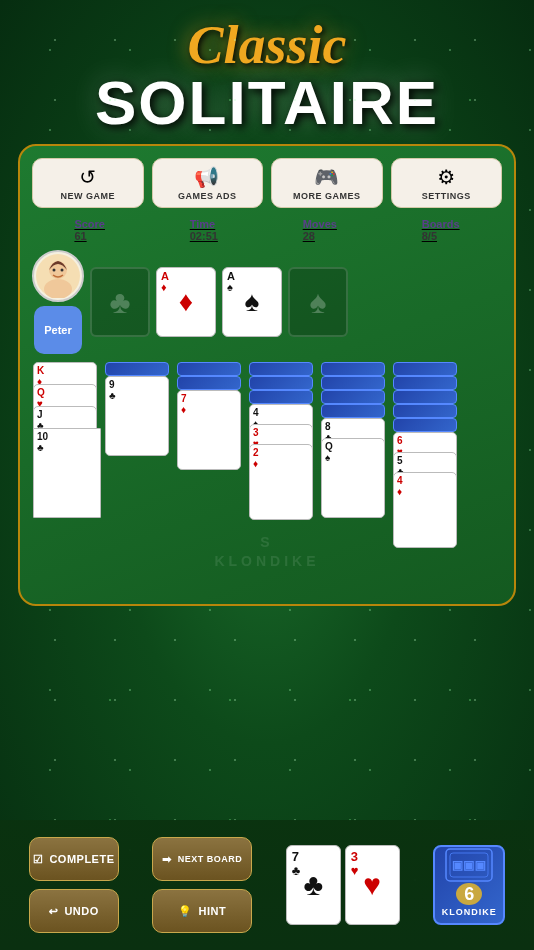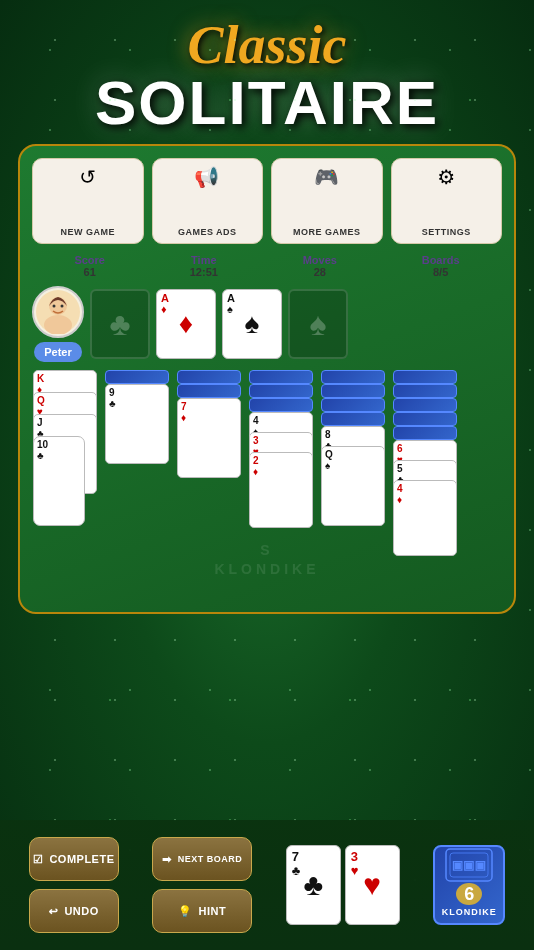--- a/index.html
+++ b/index.html
@@ -80,31 +80,30 @@
     .toolbar-btn .btn-icon {
       font-size: 20px;
       line-height: 1;
     }
     .toolbar-btn .btn-label {
       font-size: 9px;
       font-weight: bold;
       color: #333;
       letter-spacing: 0.5px;
       text-align: center;
-      margin-top: 36px;
     }
 
     
     .stats-row {
       display: flex;
       justify-content: space-around;
       margin-bottom: 8px;
     }
     .stat-item {
-      text-align: center;
+      text-decoration: underline;
     }
     .stat-label {
       font-size: 11px;
       font-weight: bold;
       color: #5a3e8a;
     }
     .stat-value {
       font-size: 11px;
       color: #333;
       font-weight: bold;
@@ -133,21 +132,21 @@
       align-items: center;
       justify-content: center;
       overflow: hidden;
       font-size: 30px;
     }
     .avatar-name {
       background: #5b8ce8;
       color: #fff;
       font-size: 11px;
       font-weight: bold;
-      padding: 4px 10px;
+      padding: 18px 10px;
       border-radius: 10px;
     }
     .foundation-cards {
       display: flex;
       gap: 6px;
       flex: 1;
     }
     .card-empty {
       background: rgba(0,0,0,0.2);
       border-radius: 6px;
@@ -309,21 +308,21 @@
     </div>
   </div>
 
   <div class="stats-row">
     <div class="stat-item">
       <div class="stat-label">Score</div>
       <div class="stat-value">61</div>
     </div>
     <div class="stat-item">
       <div class="stat-label">Time</div>
-      <div class="stat-value">12:51</div>
+      <div class="stat-value">02:51</div>
     </div>
     <div class="stat-item">
       <div class="stat-label">Moves</div>
       <div class="stat-value">28</div>
     </div>
     <div class="stat-item">
       <div class="stat-label">Boards</div>
       <div class="stat-value">8/5</div>
     </div>
   </div>
@@ -382,21 +381,21 @@
       <div style="position:absolute;top:0;left:1px;width:64px;height:90px;background:#fff;border-radius:5px;border:1px solid #bbb;">
         <span style="position:absolute;top:2px;left:3px;font-size:10px;font-weight:bold;color:#cc0000;line-height:1.1;">K<br>♦</span>
         <span style="position:absolute;bottom:2px;right:3px;font-size:10px;font-weight:bold;color:#cc0000;line-height:1.1;transform:rotate(180deg);">K<br>♦</span>
       </div>
       <div style="position:absolute;top:22px;left:1px;width:64px;height:80px;background:#fff;border-radius:5px;border:1px solid #bbb;">
         <span style="position:absolute;top:2px;left:3px;font-size:10px;font-weight:bold;color:#cc0000;line-height:1.1;">Q<br>♥</span>
       </div>
       <div style="position:absolute;top:44px;left:1px;width:64px;height:80px;background:#fff;border-radius:5px;border:1px solid #bbb;">
         <span style="position:absolute;top:2px;left:3px;font-size:10px;font-weight:bold;color:#111;line-height:1.1;">J<br>♣</span>
       </div>
-      <div style="position:absolute;top:66px;left:1px;width:52px;height:90px;background:#fff;border-radius:7px;border:1px solid #bbb;">
+      <div style="position:absolute;top:66px;left:1px;width:68px;height:90px;background:#fff;border-radius:1px;border:1px solid #bbb;">
         <span style="position:absolute;top:2px;left:3px;font-size:10px;font-weight:bold;color:#111;line-height:1.1;">10<br>♣</span>
       </div>
     </div>
 
     <div style="position:absolute;left:72px;top:0;width:66px;">
       <div style="position:absolute;top:0;left:1px;width:64px;height:14px;background:linear-gradient(135deg,#2244aa,#3366cc);border-radius:4px;border:1.5px solid #5588ff;"></div>
       <div style="position:absolute;top:14px;left:1px;width:64px;height:80px;background:#fff;border-radius:5px;border:1px solid #bbb;">
         <span style="position:absolute;top:2px;left:3px;font-size:10px;font-weight:bold;color:#111;line-height:1.1;">9<br>♣</span>
       </div>
     </div>

